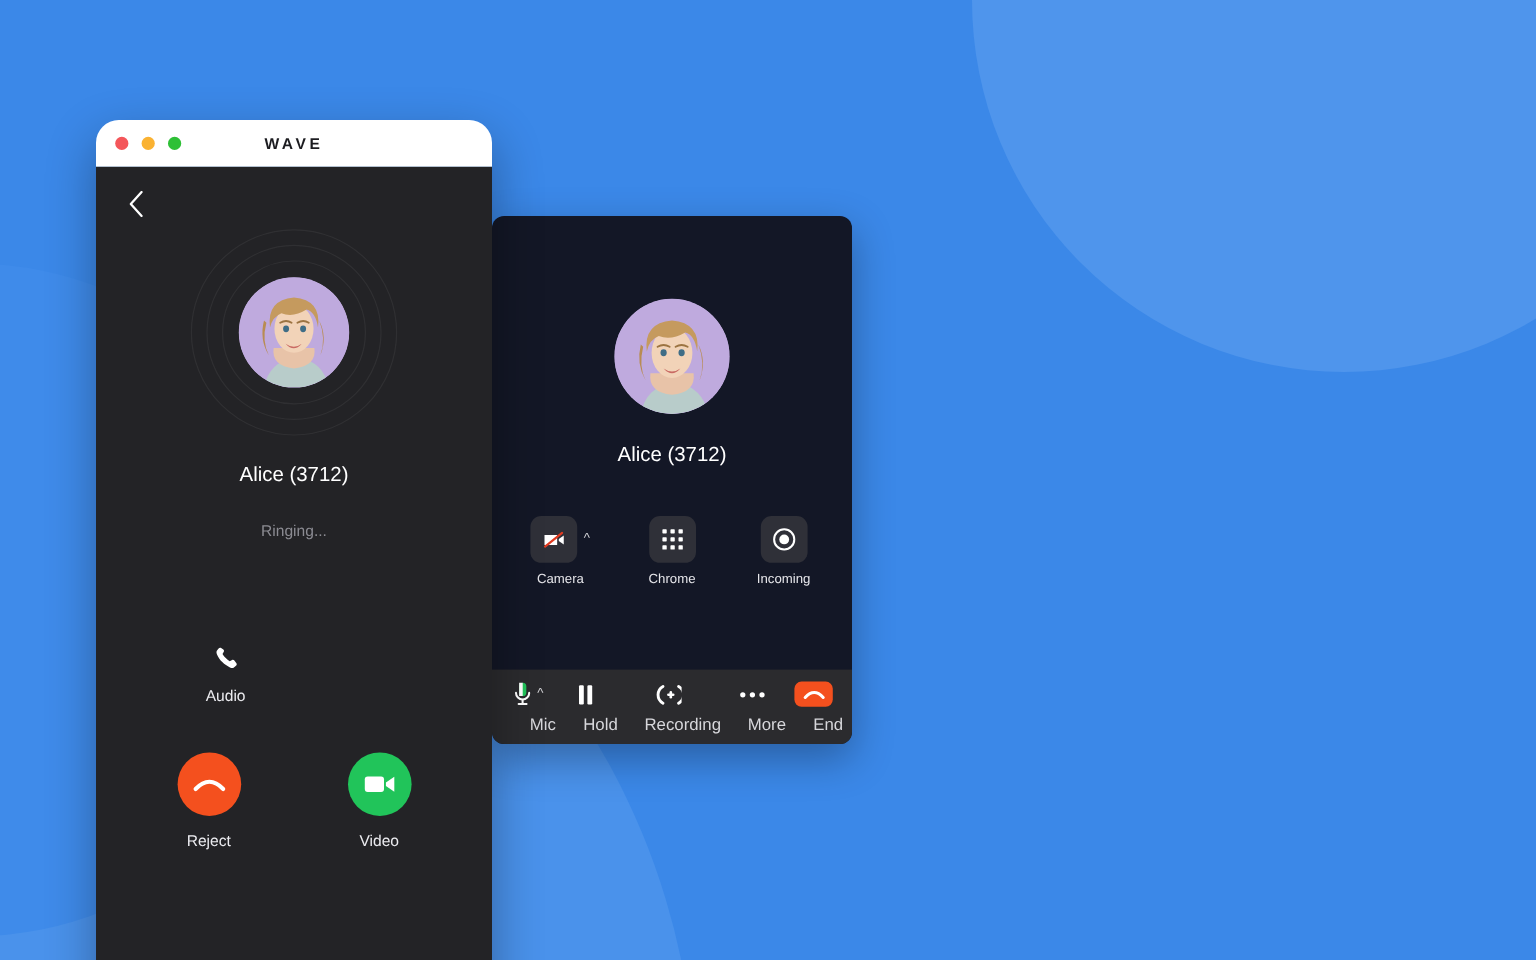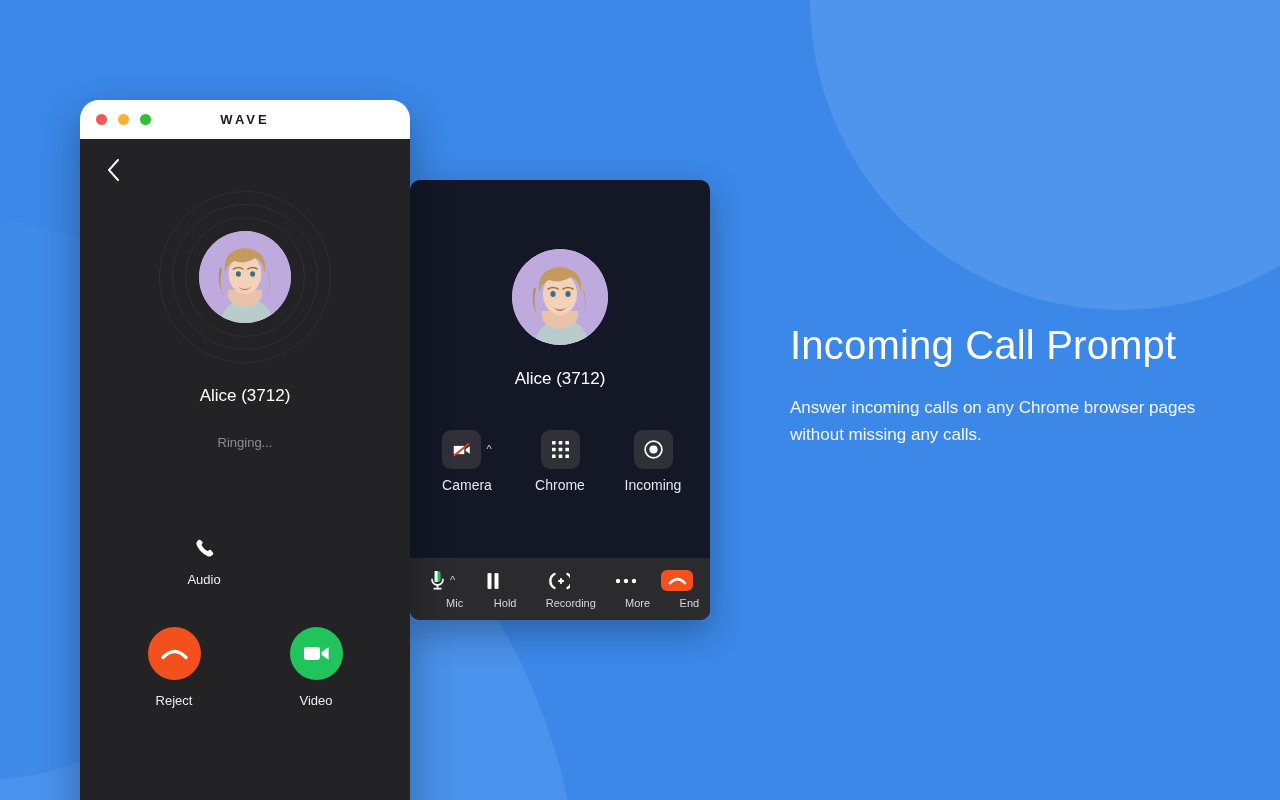--- a/index.html
+++ b/index.html
@@ -63,34 +63,34 @@
     display:flex; justify-content:center; gap:37px;
     padding:0 0 26px 0; margin-top:41px;
   }
   .mid-ctl { display:flex; flex-direction:column; align-items:center; width:56px; }
   .mid-tile-wrap { display:flex; align-items:center; }
   .mid-tile {
     width:39px; height:39px; border-radius:9px; background:#2f3038;
     display:flex; align-items:center; justify-content:center;
   }
   .mid-chevron { color:#d8d8dc; font-size:11px; margin-left:5px; line-height:1; }
-  .mid-label { margin-top:8px; color:#e6e6ea; font-size:14px; white-space:nowrap; }
+  .mid-label { margin-top:8px; color:#e6e6ea; font-size:11px; white-space:nowrap; }
 
   
   #active-bottombar {
     height:62px; background:#2b2b2e;
     display:flex; align-items:center; justify-content:space-around;
     padding:0 8px;
   }
   .bot-ctl {
     display:flex; flex-direction:column; align-items:center;
     justify-content:center; min-width:44px;
   }
   .bot-icon-row { display:flex; align-items:center; height:22px; }
-  .bot-label { margin-top:5px; color:#d7d7db; font-size:11px; white-space:nowrap;margin-left:24px; }
+  .bot-label { margin-top:5px; color:#d7d7db; font-size:14px; white-space:nowrap;margin-left:24px; }
   .end-pill {
     width:32px; height:21px; border-radius:6px; background:#f4501e;
     display:flex; align-items:center; justify-content:center;
   }
 
   
   #window-incoming {
     position:absolute; left:80px; top:100px; width:330px; height:736px;
     border-radius:19px; overflow:hidden;
     box-shadow:0 16px 42px rgba(0,0,0,.32);
@@ -129,21 +129,21 @@
     width:92px; height:92px; border-radius:50%; overflow:hidden;
     background:#bfaade; position:relative; z-index:2;
   }
   #incoming-name {
     margin-top:23px; color:#ffffff; font-size:17px;
   }
   #incoming-status {
     margin-top:29px; color:#8b8b92; font-size:13px;
   }
   #audio-ctl {
-    position:absolute; left:16px; right:0; top:398px;
+    position:absolute; left:0; right:0; top:398px;
     display:flex; flex-direction:column; align-items:center;
     transform:translateX(68px); width:80px;justify-content:flex-end;
   }
   #audio-label { margin-top:12px; color:#ececf0; font-size:13px; }
   #answer-row {
     position:absolute; left:0; right:0; top:488px;
     display:flex; justify-content:center; gap:89px;
   }
   .big-ctl { display:flex; flex-direction:column; align-items:center; }
   .big-circle {
@@ -383,18 +383,14 @@
               <path d="M18.6 8 L25.6 3.3 v12.4 L18.6 11 z" fill="#fff"></path>
             </svg>
           </div>
           <div class="big-label">Video</div>
         </div>
 
       </div>
     </div>
   </div>
 
-  <div id="copy">
-    <h1>Incoming Call Prompt</h1>
-    <p>Answer incoming calls on any Chrome browser pages without missing any calls.</p>
-  </div>
 
 </div>
 
 </body></html>

